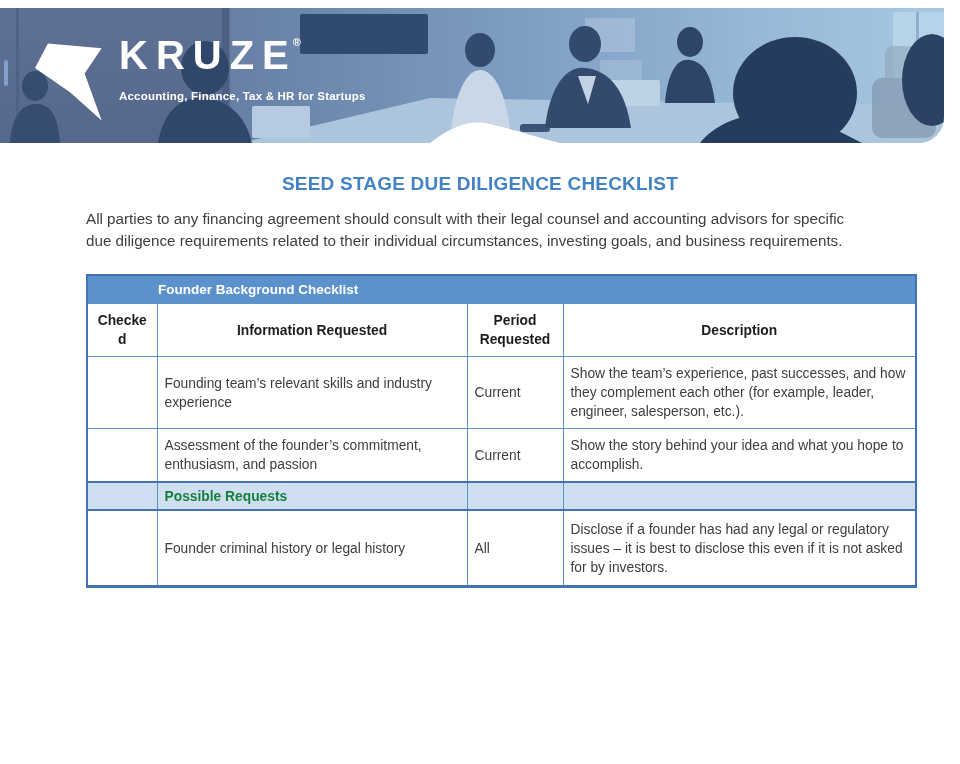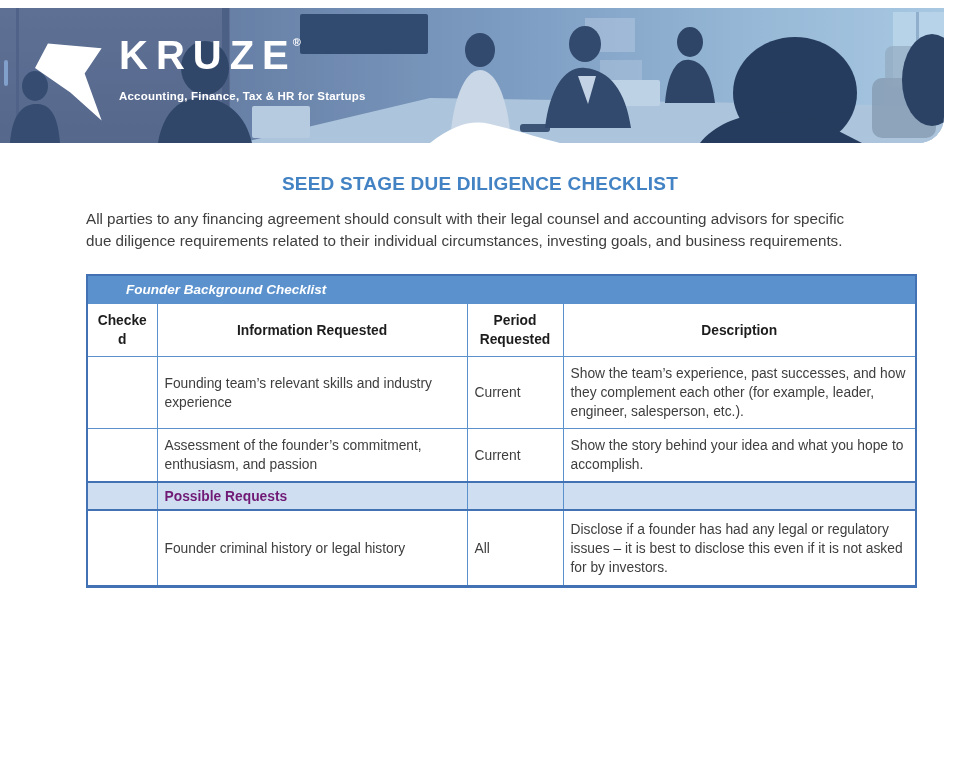--- a/index.html
+++ b/index.html
@@ -44,33 +44,33 @@
     margin:23px 0 0 86px;border-collapse:collapse;table-layout:fixed;
     width:829px;font-size:13.8px;color:#3e3e3e;
     border:2px solid #4272b4;border-bottom-width:3px;
   }
   .dd-table td,.dd-table th{
     border:1px solid #5b92ce;padding:2px 7px;vertical-align:middle;
     line-height:19px;word-wrap:break-word;
   }
   .band-row td{
     background:#5b92ce;color:#ffffff;font-weight:bold;font-size:13.5px;
-    padding-left:38px;height:23px;border-color:#5b92ce;font-style:italic;
+    padding-left:70px;height:23px;border-color:#5b92ce;
   }
   .head-row th{
     font-weight:bold;color:#1d1d1d;text-align:center;height:48px;
     background:#ffffff;font-size:13.8px;
   }
   .r1 td{height:68px;} .r2 td{height:67px;} .r3 td{height:48px;}
   .r4 td{height:67px;} .r5 td{height:70px;}
   .sub-row td{
     background:#cfdff1;height:22px;
     border-top:2px solid #4272b4;border-bottom:2px solid #4272b4;
   }
-  .sub-row .sub-label{color:#701a75;font-weight:bold;}
+  .sub-row .sub-label{color:#15803d;font-weight:bold;}
   .cell-period{vertical-align:middle;}
 </style>
 </head>
 <body>
 
 <div class="banner">
   <svg class="scene" width="944" height="135" viewBox="0 0 944 135">
     <defs>
       <linearGradient id="bg" x1="0" y1="0" x2="1" y2="0">
         <stop offset="0" stop-color="#5f6886"></stop>

